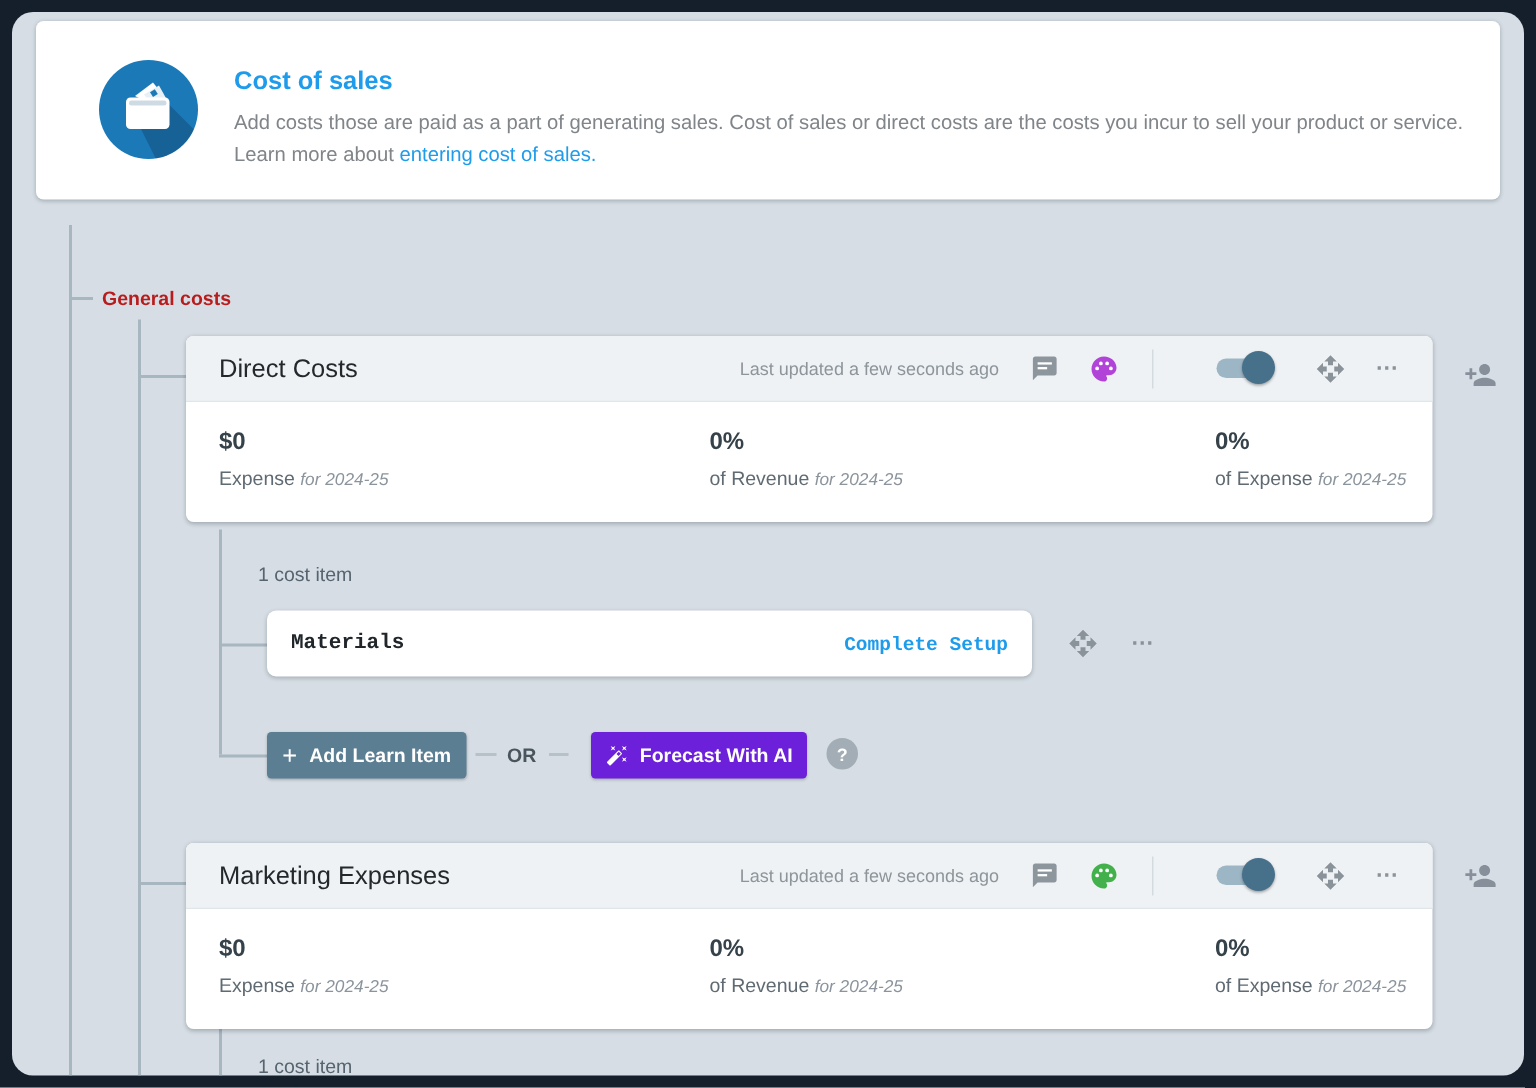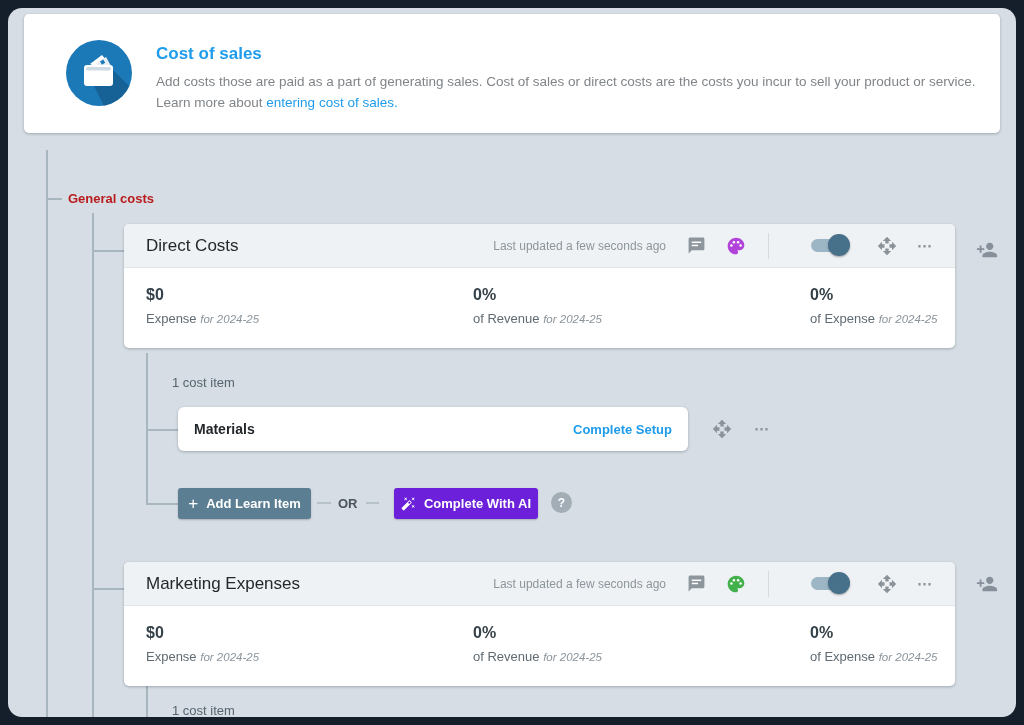--- a/index.html
+++ b/index.html
@@ -42,21 +42,21 @@
   .toggle{position:relative;width:36px;height:13px;border-radius:7px;background:#9db6c6;margin:0 10px 0 20px;cursor:pointer;}
   .toggle .knob{position:absolute;right:-3px;top:-5px;width:22px;height:22px;border-radius:50%;background:#47708b;box-shadow:0 1px 2px rgba(0,0,0,.35);}
   .ellipsis{font-size:15px;font-weight:bold;color:#8b939a;letter-spacing:1px;line-height:20px;cursor:pointer;}
   .stat{position:absolute;top:62px;}
   .stat-value{font-size:16px;font-weight:bold;color:#36424a;}
   .stat-label{font-size:13px;color:#5f6a72;margin-top:7px;}
   .stat-label .period{font-style:italic;font-size:11.5px;color:#8b949c;}
   .collab{position:absolute;left:968px;width:22px;height:22px;cursor:pointer;}
 
   
-  .item-row{left:170px;top:399px;width:510px;height:44px;border-radius:6px;display:flex;align-items:center;padding:16px 16px;box-sizing:border-box;}
+  .item-row{left:170px;top:399px;width:510px;height:44px;border-radius:6px;display:flex;align-items:center;padding:16px 16px;box-sizing:border-box;font-family:Liberation Mono, monospace;}
   .item-name{font-size:14px;font-weight:bold;color:#21262a;}
   .item-action{margin-left:auto;font-size:13px;font-weight:bold;color:#1e9ceb;text-decoration:none;cursor:pointer;}
   .row-tool{position:absolute;width:20px;height:20px;}
 
   
   .btn{position:absolute;height:31px;border:none;border-radius:3px;color:#fff;font-size:13px;font-weight:bold;
        display:flex;align-items:center;justify-content:center;gap:8px;cursor:pointer;
        font-family:"Liberation Sans",sans-serif;box-shadow:0 1px 2px rgba(0,0,0,.22);}
   .btn-add{left:170px;top:480px;width:133px;background:#5b7e93;}
   .btn-add .plus{font-size:17px;font-weight:normal;line-height:1;}
@@ -174,21 +174,21 @@
     <span class="plus">+</span>
     <span>Add Learn Item</span>
   </button>
   <div class="or-dash" style="left:309px;width:14px;"></div>
   <div class="or-text">OR</div>
   <div class="or-dash" style="left:358px;width:13px;"></div>
   <button class="btn btn-ai">
     <svg width="15" height="15" viewBox="0 0 24 24">
       <path fill="#fff" d="M7.5 5.6 10 7 8.6 4.5 10 2 7.5 3.4 5 2l1.4 2.5L5 7zm12 9.8L17 14l1.4 2.5L17 19l2.5-1.4L22 19l-1.4-2.5L22 14zM22 2l-2.5 1.4L17 2l1.4 2.5L17 7l2.5-1.4L22 7l-1.4-2.5zm-7.63 5.29c-.39-.39-1.02-.39-1.41 0L1.29 18.96c-.39.39-.39 1.02 0 1.41l2.34 2.34c.39.39 1.02.39 1.41 0L16.7 11.05c.39-.39.39-1.02 0-1.41l-2.33-2.35zm-1.03 5.49-2.12-2.12 2.44-2.44 2.12 2.12-2.44 2.44z"></path>
     </svg>
-    <span>Complete With AI</span>
+    <span>Forecast With AI</span>
   </button>
   <div class="help">?</div>
 
   <div class="card section" style="left:116px;top:554px;">
     <div class="sec-head">
       <div class="sec-title">Marketing Expenses</div>
       <div class="sec-cluster">
         <span class="last-updated">Last updated a few seconds ago</span>
         <span class="icon-btn">
           <svg width="19" height="19" viewBox="0 0 24 24">

